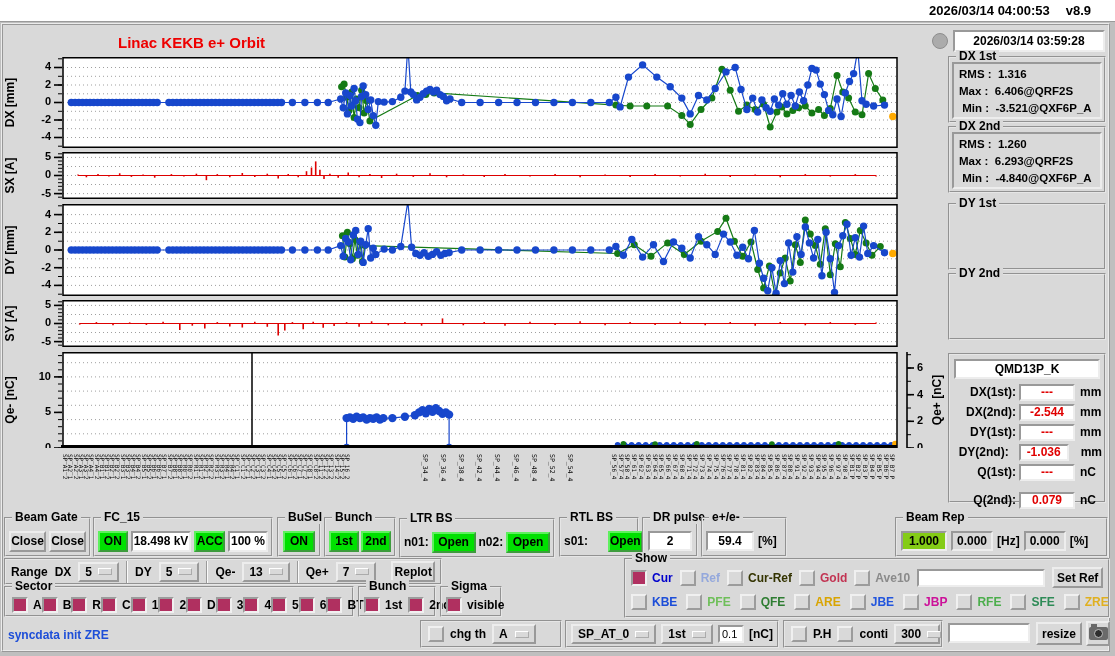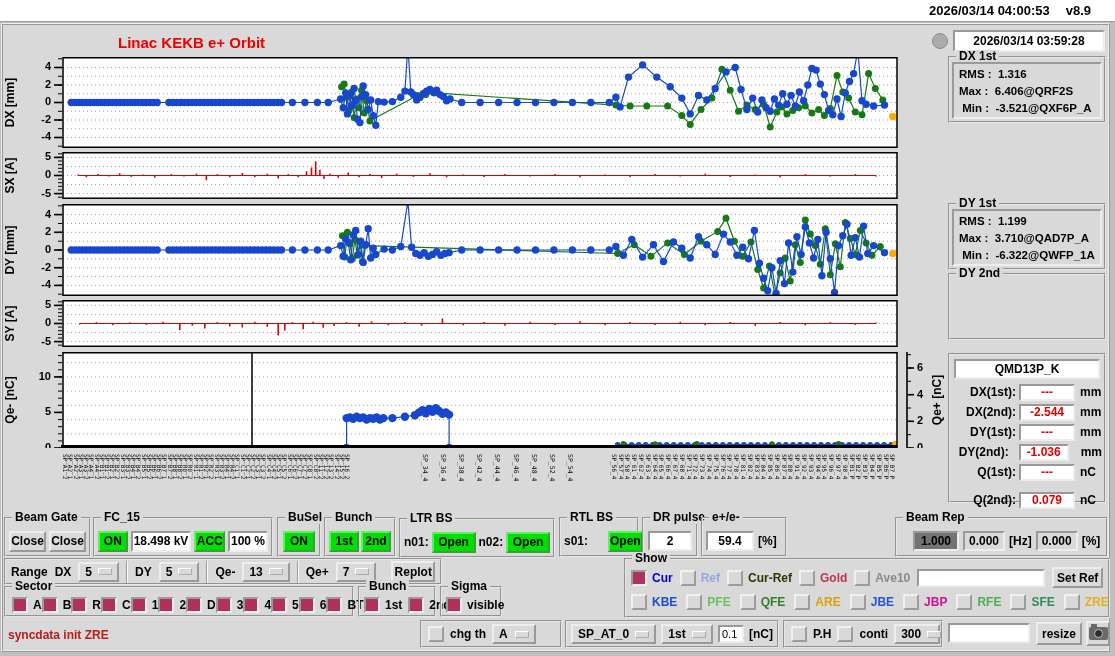--- a/index.html
+++ b/index.html
@@ -14,21 +14,21 @@
   .frame{position:absolute;border:2px groove #e6e6e6;box-sizing:border-box;}
   .ftitle{position:absolute;top:-8px;left:6px;background:#d9d9d9;padding:0 3px;font-weight:bold;
     font-size:12px;line-height:13px;color:#000;white-space:nowrap;}
   .finner{display:flex;align-items:center;height:100%;box-sizing:border-box;}
   .btn{display:inline-flex;align-items:center;justify-content:center;border:2px outset #ededed;
     background:#d9d9d9;font-weight:bold;font-size:12px;color:#000;box-sizing:border-box;white-space:nowrap;}
   .btn.green{background:#00e000;border:2px outset #5ef05e;}
   .field{display:inline-flex;align-items:center;justify-content:center;border:2px inset #ededed;
     background:#ffffff;font-weight:bold;font-size:12px;color:#000;box-sizing:border-box;white-space:nowrap;}
   .field.gray{background:#d9d9d9;}
-  .field.pink{background:#737373;margin-left:12px;}
+  .field.pink{background:#84cc16;}
   .dd{display:inline-flex;align-items:center;border:2px outset #ededed;background:#d9d9d9;
     font-weight:bold;font-size:12px;color:#000;padding:0 5px;box-sizing:border-box;gap:6px;}
   .dd .ind{width:12px;height:5px;border:1px outset #ffffff;background:#d9d9d9;margin-left:auto;flex:none;}
   .cb{width:12px;height:12px;border:2px outset #f0f0f0;background:#d9d9d9;display:inline-block;flex:none;box-sizing:content-box;}
   .cb.on{border-style:inset;background:#b03060;}
   .cbitem{display:inline-flex;align-items:center;gap:5px;}
   .cblabel{font-weight:bold;font-size:12px;color:#000;white-space:nowrap;}
   .cbflex{display:flex;align-items:center;}
   .lbl{font-weight:bold;font-size:12px;color:#000;white-space:nowrap;}
   .tkinput{border:2px inset #ededed;background:#fff;font-family:"Liberation Sans",sans-serif;
@@ -40,21 +40,21 @@
   .monrow{position:absolute;left:2px;right:2px;height:20px;display:flex;align-items:center;}
   .monlabel{width:64px;text-align:right;font-weight:bold;font-size:12px;}
   .monfield{width:56px;height:17px;margin-left:3px;display:inline-flex;align-items:center;justify-content:center;
     border:2px inset #ededed;background:#fff;color:#e00000;font-weight:bold;font-size:12px;box-sizing:border-box;}
   .monunit{margin-left:5px;font-weight:bold;font-size:12px;}
   .vsep{width:0;height:22px;border-left:1px solid #9a9a9a;border-right:1px solid #fafafa;}
   #xlabels{overflow:hidden;}
   .xlab{position:absolute;top:2px;transform:rotate(90deg);transform-origin:0 0;white-space:nowrap;
     font-family:"DejaVu Sans Mono",monospace;color:#000;line-height:1;}
   .spinner{width:16px;height:16px;border-radius:50%;background:#ababab;border:1px solid #8d8d8d;box-sizing:border-box;}
-  .statusmsg{color:#b91c1c;font-weight:bold;font-size:12px;}
+  .statusmsg{color:#1d4ed8;font-weight:bold;font-size:12px;}
   .camera{width:19px;height:13px;background:#6a6a6a;border-radius:2px;position:relative;}
   .camera::before{content:"";position:absolute;left:5px;top:2px;width:7px;height:7px;border-radius:50%;
     background:#2e2e2e;border:1px solid #c0c0c0;}
   .camera::after{content:"";position:absolute;left:2px;top:-3px;width:6px;height:3px;background:#6a6a6a;}
 </style>
 </head>
 <body>
 
 <div id="screen">
 
@@ -962,27 +962,30 @@
     </div>
 
   <div class="frame statbox" style="left:948px;top:56px;width:158px;height:67px;">
     <span class="ftitle">DX 1st</span>
     <div class="statinner">
       <div>RMS :  1.316</div>
       <div>Max :  6.406@QRF2S</div>
       <div> Min :  -3.521@QXF6P_A</div>
     </div>
   </div>
+  <div class="frame statbox" style="left:948px;top:126px;width:158px;height:67px;">
+    <span class="ftitle">DX 2nd</span>
+    <div class="statinner">
+      <div>RMS :  1.260</div>
+      <div>Max :  6.293@QRF2S</div>
+      <div> Min :  -4.840@QXF6P_A</div>
+    </div>
+  </div>
   <div class="frame statbox" style="left:948px;top:203px;width:158px;height:67px;">
     <span class="ftitle">DY 1st</span>
-    <div class="statinner">
-      <div>RMS :  1.199</div>
-      <div>Max :  3.710@QAD7P_A</div>
-      <div> Min :  -6.322@QWFP_1A</div>
-    </div>
   </div>
   <div class="frame statbox" style="left:948px;top:273px;width:158px;height:67px;">
     <span class="ftitle">DY 2nd</span>
   </div>
 
   <div class="frame" style="left:948px;top:353px;width:158px;height:150px;">
     <div class="montitle field">QMD13P_K</div>
     <div class="monrow" style="top:27px;">
       <span class="monlabel">DX(1st):</span>
       <span class="monfield">---</span>

